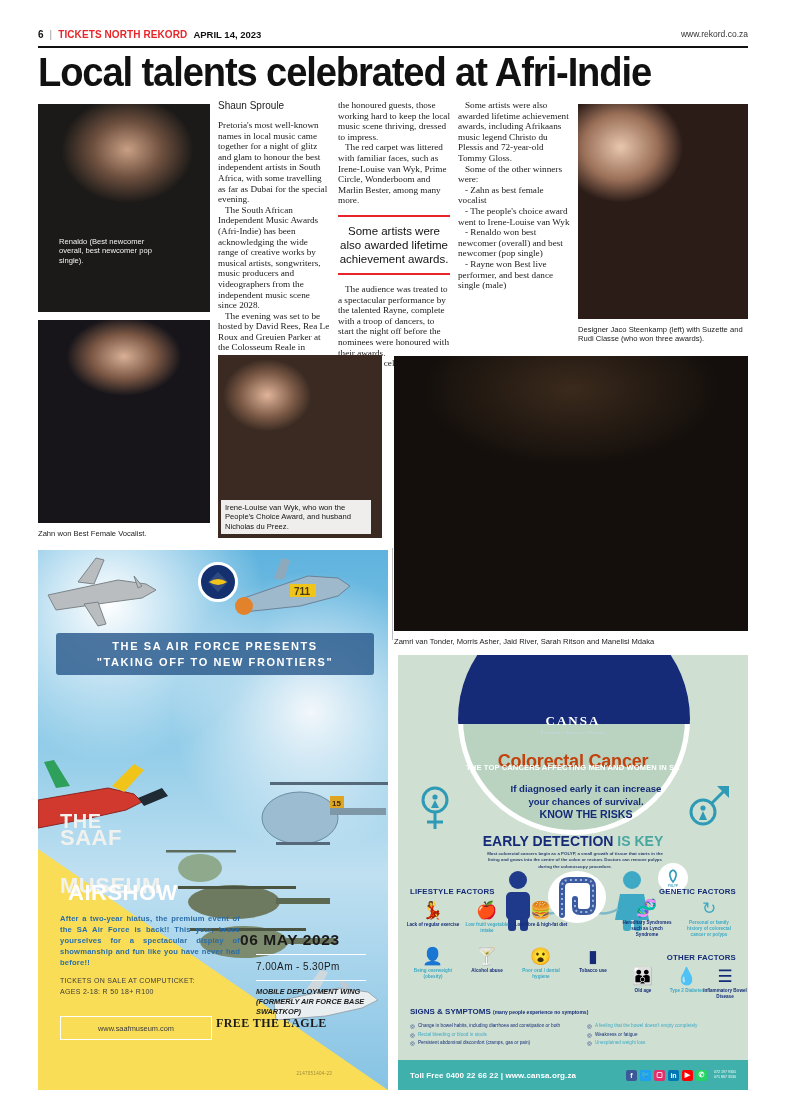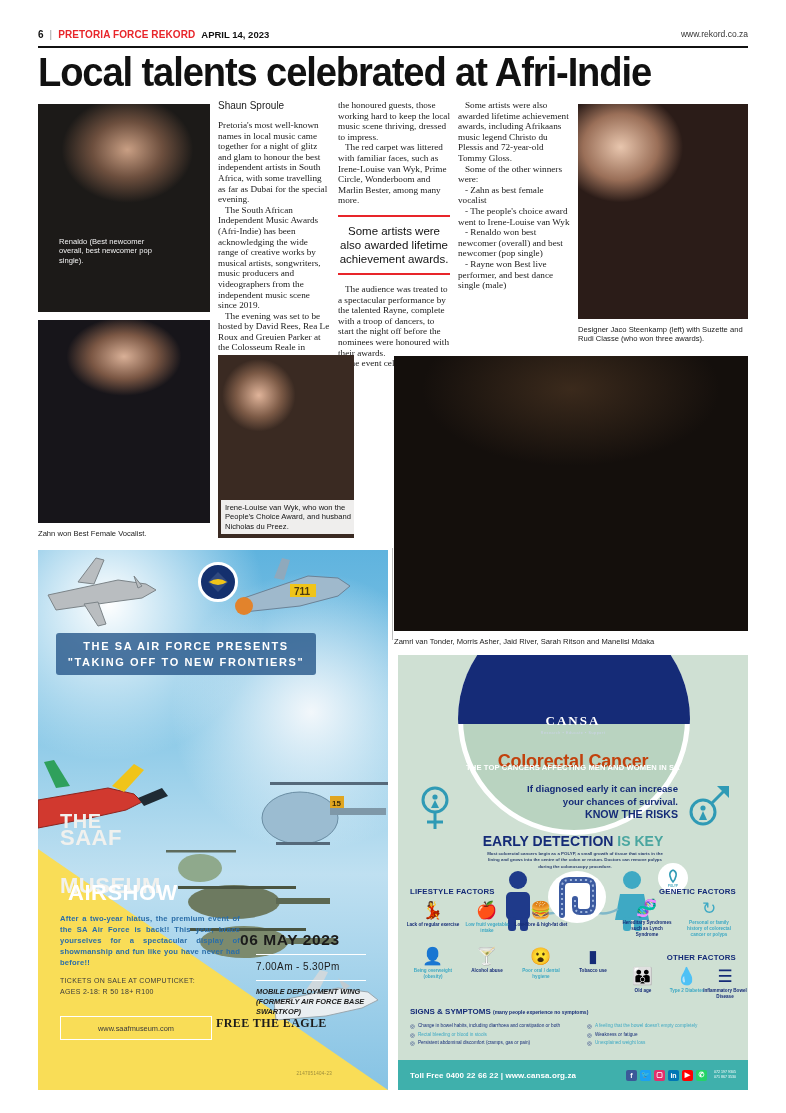--- a/index.html
+++ b/index.html
@@ -98,21 +98,21 @@
       radial-gradient(circle at 20% 10%, #ffffff 0%, rgba(255,255,255,0) 28%),
       radial-gradient(circle at 78% 30%, #f2f7fb 0%, rgba(255,255,255,0) 30%),
       linear-gradient(180deg,#5fb3de 0%, #8fcbe8 35%, #bfe0f1 60%, #86c3e4 100%); }
   .saaf-yellow2 { position:absolute; left:0; bottom:0; width:100%; height:62%;
       background:#f9dd57; clip-path: polygon(0 28%, 100% 100%, 0 100%); }
   .saaf-roundel { position:absolute; left:160px; top:12px; width:40px; height:40px;
       border-radius:50%; background:#14306e; border:3px solid #fff;
       display:flex; align-items:center; justify-content:center;
       color:#f2c230; font-size:16px; }
   .saaf-banner {
-      position:absolute; left:18px; top:83px; width:260px;
+      position:absolute; left:18px; top:83px; width:318px;
       background:rgba(43,90,140,.82); color:#fff; text-align:center;
       font-weight:bold; font-size:11px; letter-spacing:1.6px; line-height:16px;
       padding:5px 4px; border-radius:3px;
   }
   .saaf-jets { position:absolute; inset:0; pointer-events:none; }
   .saaf-the { position:absolute; left:22px; top:260px; color:#f1f1ee; font-weight:bold;
       font-size:20px; letter-spacing:.5px; line-height:23px; }
   .saaf-museum { position:absolute; left:22px; top:275px; color:#f1f1ee; font-weight:bold;
       font-size:22px; letter-spacing:.5px; line-height:25px; }
   .saaf-airshow { position:absolute; left:30px; top:330px; color:#ffffff; font-weight:bold;
@@ -146,21 +146,21 @@
   .cansa-navy-fill { position:absolute; left:0; top:0; width:100%; height:52%;
       background:#152b77; }
   .cansa-logo { position:absolute; left:0; right:0; top:58px; text-align:center; }
   .cansa-logo-main { color:#fff; font-size:13px; font-weight:bold; letter-spacing:2px;
       font-family:"Liberation Serif", serif; }
   .cansa-logo-sub { color:#cdd4ea; font-size:3.6px; letter-spacing:.6px; margin-top:2px; }
   .cansa-title { position:absolute; left:0; right:0; top:96px; text-align:center;
       color:#c2410c; font-size:18px; font-weight:bold; letter-spacing:-.2px; }
   .cansa-sub { position:absolute; left:0; right:0; top:108px; text-align:center;
       color:#fff; font-size:7.6px; font-weight:bold; letter-spacing:.1px; }
-  .cansa-msg { position:absolute; left:80px; top:128px; width:200px; text-align:right;
+  .cansa-msg { position:absolute; left:88px; top:128px; width:200px; text-align:center;
       color:#152b77; font-size:9.6px; font-weight:bold; line-height:12.5px; }
   .cansa-msg .risks { font-size:10.6px; }
   .gender-icon { position:absolute; color:#2f9ab5; }
   .cansa-early { position:absolute; left:0; right:0; top:178px; text-align:center;
       font-size:14px; font-weight:bold; color:#152b77; }
   .cansa-early .key { color:#4aa6a0; }
   .cansa-polyp-text { position:absolute; left:88px; top:196px; width:178px; text-align:center;
       color:#2a3f6e; font-size:4.4px; line-height:6.4px; font-weight:bold; }
   .cansa-figures { position:absolute; left:98px; top:214px; width:160px; height:60px; }
   .colon-circle { position:absolute; left:52px; top:2px; width:58px; height:52px;
@@ -198,33 +198,33 @@
 </style>
 </head>
 <body>
 
 <div class="page">
 
   <div class="masthead">
     <div class="mh-left">
       <span class="mh-page">6</span>
       <span class="mh-sep">|</span>
-      <span class="mh-pub">PRETORIA FORCE REKORD</span>
+      <span class="mh-pub">TICKETS NORTH REKORD</span>
       <span class="mh-date">APRIL 14, 2023</span>
     </div>
     <div class="mh-url">www.rekord.co.za</div>
   </div>
   <div class="rule-top"></div>
 
   <h1 class="headline">Local talents celebrated at Afri-Indie</h1>
 
   <div class="col" id="col1">
     <div class="byline">Shaun Sproule</div>
     <p class="first">Pretoria's most well-known names in local music came together for a night of glitz and glam to honour the best independent artists in South Africa, with some travelling as far as Dubai for the special evening.</p>
-    <p>The South African Independent Music Awards (Afri-Indie) has been acknowledging the wide range of creative works by musical artists, songwriters, music producers and videographers from the independent music scene since 2019.</p>
+    <p>The South African Independent Music Awards (Afri-Indie) has been acknowledging the wide range of creative works by musical artists, songwriters, music producers and videographers from the independent music scene since 2028.</p>
     <p>The evening was set to be hosted by David Rees, Rea Le Roux and Greuien Parker at the Colosseum Reale in Roodeplant, with</p>
   </div>
 
   <div class="col" id="col2">
     <p class="first">the honoured guests, those working hard to keep the local music scene thriving, dressed to impress.</p>
     <p>The red carpet was littered with familiar faces, such as Irene-Louise van Wyk, Prime Circle, Wonderboom and Marlin Bester, among many more.</p>
     <div class="pullquote">
       <div class="pq-rule"></div>
       <div class="pq-text">Some artists were also awarded lifetime achievement awards.</div>
       <div class="pq-rule"></div>
@@ -242,21 +242,21 @@
     <p>- Rayne won Best live performer, and best dance single (male)</p>
   </div>
 
   <div class="photo ph-renaldo" style="left:38px; top:104px; width:172px; height:208px;padding-left:28px;">
     <div class="cap-dark" style="left:21px; top:133px; width:110px;">Renaldo (Best newcomer overall, best newcomer pop single).</div>
   </div>
 
   <div class="photo ph-zahn" style="left:38px; top:320px; width:172px; height:203px;"></div>
   <div class="cap" style="left:38px; top:529px; width:172px;">Zahn won Best Female Vocalist.</div>
 
-  <div class="photo ph-couple" style="left:218px; top:355px; width:136px; height:183px;">
+  <div class="photo ph-couple" style="left:218px; top:355px; width:164px; height:183px;">
     <div class="cap-overlay" style="left:3px; top:145px; width:150px;">Irene-Louise van Wyk, who won the People's Choice Award, and husband Nicholas du Preez.</div>
   </div>
 
   <div class="photo ph-designer" style="left:578px; top:104px; width:170px; height:215px;"></div>
   <div class="cap" style="left:578px; top:325px; width:172px;">Designer Jaco Steenkamp (left) with Suzette and Rudi Classe (who won three awards).</div>
 
   <div class="photo ph-group" style="left:394px; top:356px; width:354px; height:275px;"></div>
   <div class="cap" style="left:394px; top:637px; width:354px;">Zamri van Tonder, Morris Asher, Jaid River, Sarah Ritson and Manelisi Mdaka</div>
 
   <div class="divider-v" style="left:392px; top:548px; height:92px;"></div>

